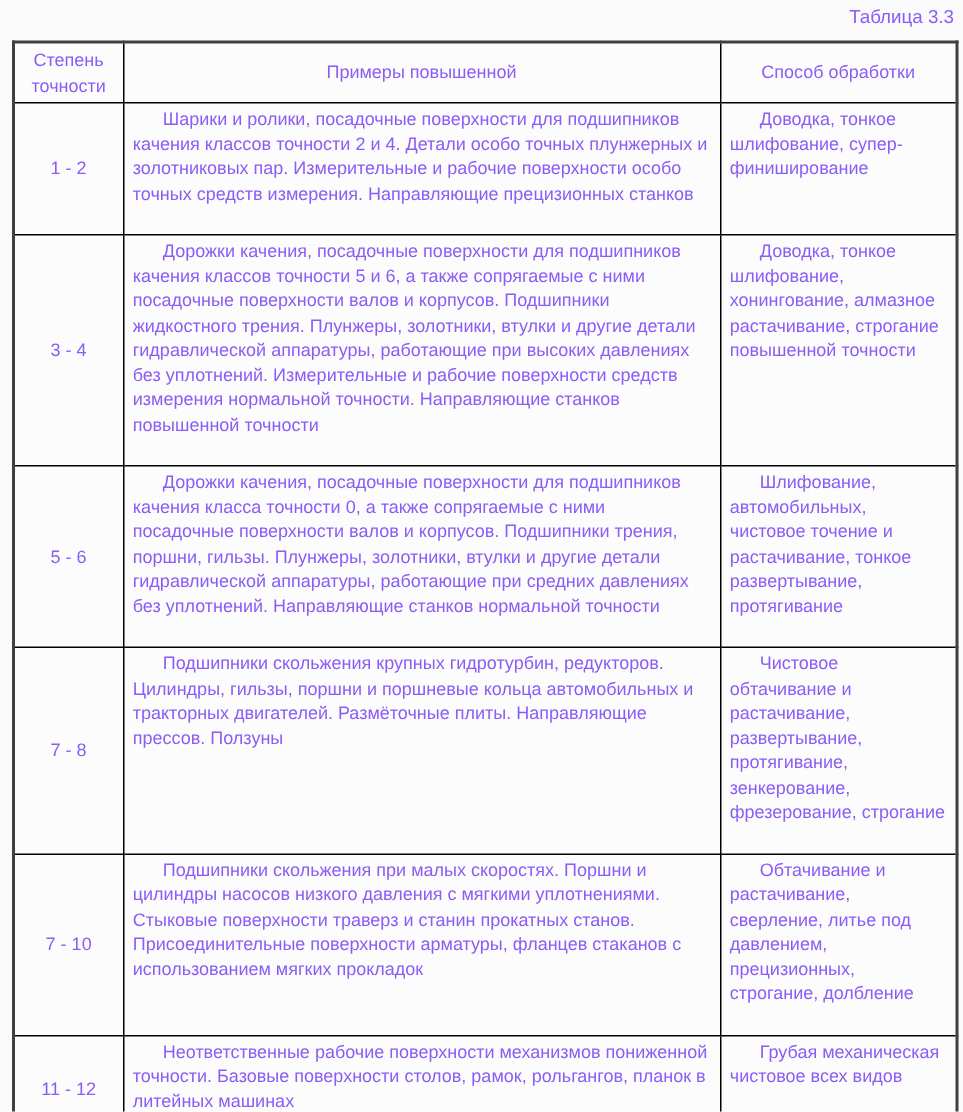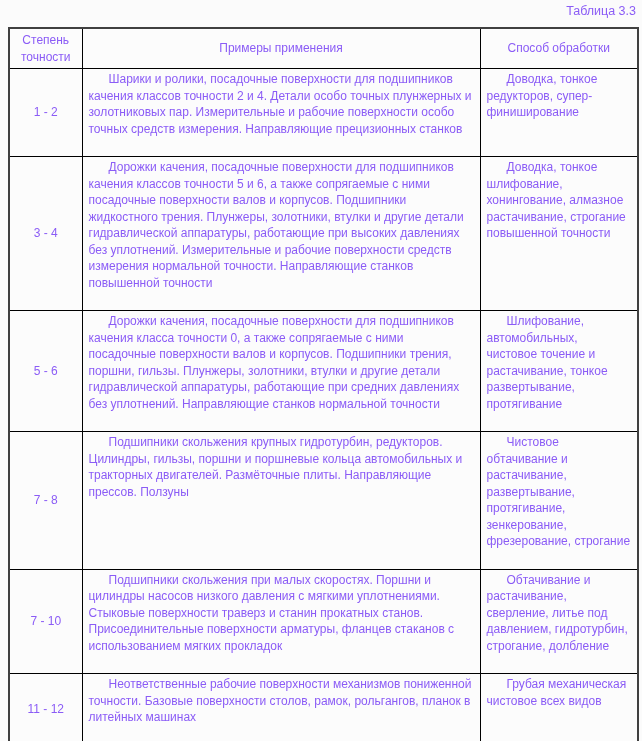--- a/index.html
+++ b/index.html
@@ -70,32 +70,32 @@
 
   <table class="acc">
     <colgroup>
       <col class="c-degree">
       <col class="c-examples">
       <col class="c-method">
     </colgroup>
     <thead>
       <tr>
         <th>Степень точности</th>
-        <th>Примеры применения</th>
+        <th>Примеры повышенной</th>
         <th>Способ обработки</th>
       </tr>
     </thead>
     <tbody>
       <tr>
         <td class="degree">1 - 2</td>
         <td class="examples">
             <div class="para">Шарики и ролики, посадочные поверхности для подшипников качения классов точности 2 и 4. Детали особо точных плунжерных и золотниковых пар. Измерительные и рабочие поверхности особо точных средств измерения. Направляющие прецизионных станков</div>
           </td>
         <td class="method">
-            <div class="para">Доводка, тонкое редукторов, супер-финиширование</div>
+            <div class="para">Доводка, тонкое шлифование, супер-финиширование</div>
           </td>
       </tr>
       <tr>
         <td class="degree">3 - 4</td>
         <td class="examples">
             <div class="para">Дорожки качения, посадочные поверхности для подшипников качения классов точности 5 и 6, а также сопрягаемые с ними посадочные поверхности валов и корпусов. Подшипники жидкостного трения. Плунжеры, золотники, втулки и другие детали гидравлической аппаратуры, работающие при высоких давлениях без уплотнений. Измерительные и рабочие поверхности средств измерения нормальной точности. Направляющие станков повышенной точности</div>
           </td>
         <td class="method">
             <div class="para">Доводка, тонкое шлифование, хонингование, алмазное растачивание, строгание повышенной точности</div>
           </td>
@@ -117,21 +117,21 @@
         <td class="method">
             <div class="para">Чистовое обтачивание и растачивание, развертывание, протягивание, зенкерование, фрезерование, строгание</div>
           </td>
       </tr>
       <tr>
         <td class="degree">7 - 10</td>
         <td class="examples">
             <div class="para">Подшипники скольжения при малых скоростях. Поршни и цилиндры насосов низкого давления с мягкими уплотнениями. Стыковые поверхности траверз и станин прокатных станов. Присоединительные поверхности арматуры, фланцев стаканов с использованием мягких прокладок</div>
           </td>
         <td class="method">
-            <div class="para">Обтачивание и растачивание, сверление, литье под давлением, гидротурбин, строгание, долбление</div>
+            <div class="para">Обтачивание и растачивание, сверление, литье под давлением, прецизионных, строгание, долбление</div>
           </td>
       </tr>
       <tr>
         <td class="degree">11 - 12</td>
         <td class="examples">
             <div class="para">Неответственные рабочие поверхности механизмов пониженной точности. Базовые поверхности столов, рамок, рольгангов, планок в литейных машинах</div>
           </td>
         <td class="method">
             <div class="para">Грубая механическая чистовое всех видов</div>
           </td>

